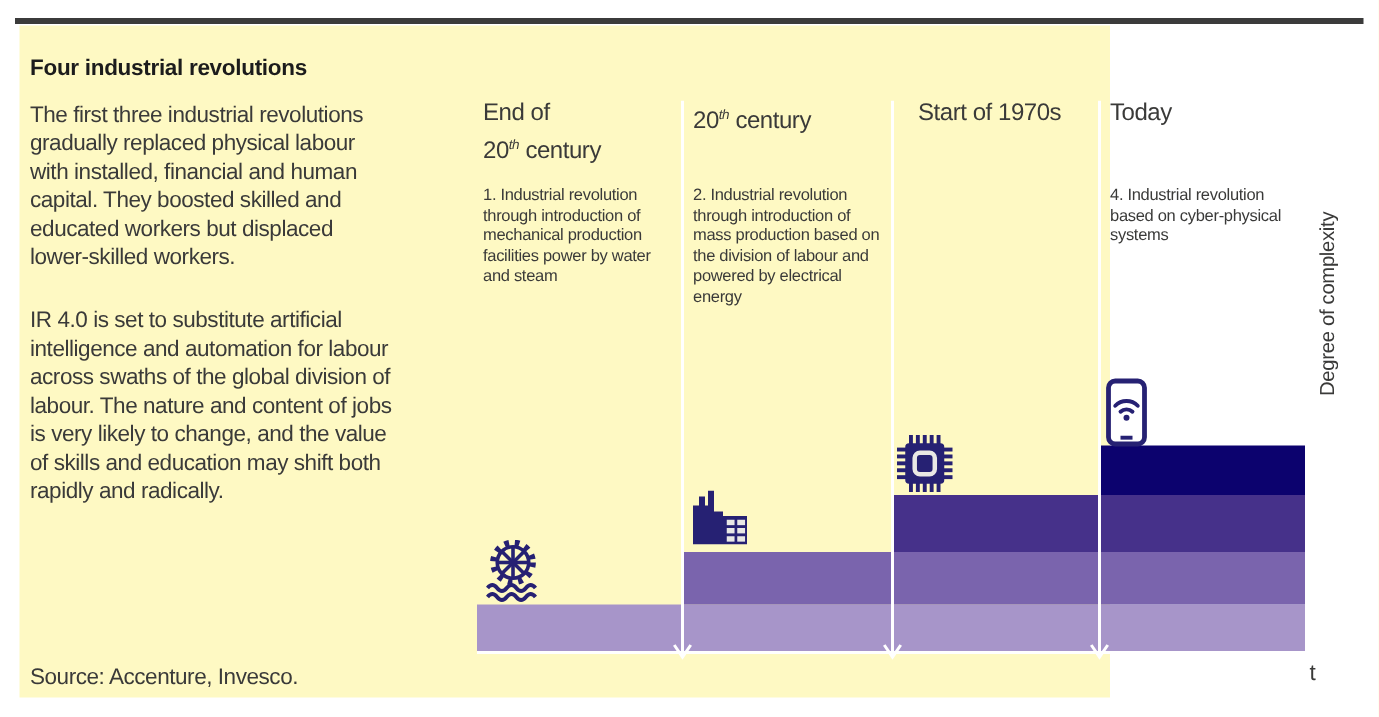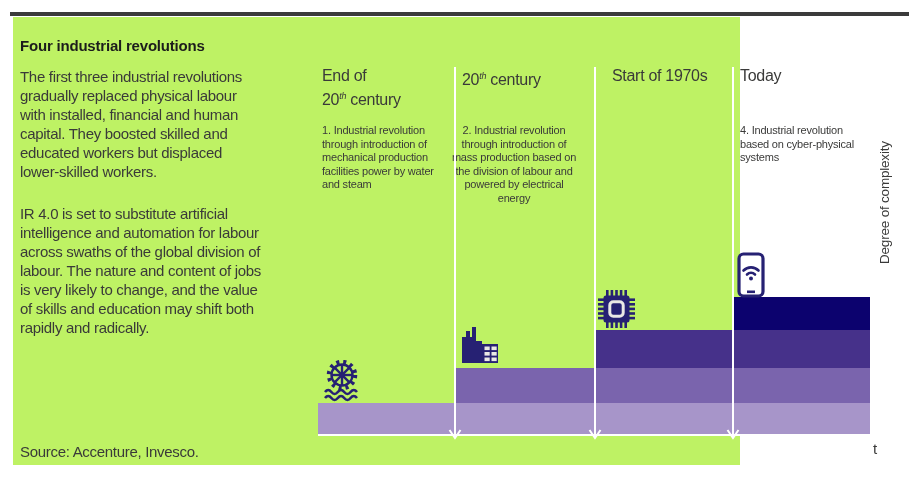--- a/index.html
+++ b/index.html
@@ -1,20 +1,20 @@
 <!DOCTYPE html>
 <html><head>
 <meta charset="utf-8">
 <style>
   * { margin:0; padding:0; box-sizing:border-box; }
   html,body { width:919px; height:478px; background:#ffffff;
     font-family:"Liberation Sans", sans-serif; color:#3a3a39; overflow:hidden; }
   .abs { position:absolute; }
   #top-rule { left:10px; top:12px; width:899px; height:4px; background:#3b3b3b; }
-  #panel { left:13px; top:17px; width:727px; height:448px; background:#bef264; position:absolute; }
+  #panel { left:13px; top:17px; width:727px; height:448px; background:#fef9c3; position:absolute; }
   #title { left:7px; top:20px; font-size:15px; font-weight:bold; color:#1c1c1c; letter-spacing:-0.2px; }
   .intro { left:7px; width:244px; font-size:15px; line-height:19px; letter-spacing:-0.3px; }
   #intro-p1 { top:50px; }
   #intro-p2 { top:187px; }
   #source { left:7px; top:426px; font-size:15px; letter-spacing:-0.3px; }
   .col-header { top:49px; width:135px; font-size:16px; line-height:20px; letter-spacing:-0.3px; }
   .col-header sup { font-size:9px;font-style:italic; }
   .col-desc { top:107px; width:132px; font-size:11px; line-height:13.5px; letter-spacing:-0.2px; }
   .layer { position:absolute; }
   .sep, .axis { position:absolute; }
@@ -45,21 +45,21 @@
     <div><span>20</span><sup>th</sup><span> century</span></div>
   </div>
   <div class="abs col-header" style="left:587px;margin-left:12px;">
     <div>Start of 1970s</div>
   </div>
   <div class="abs col-header" style="left:727px;">
     <div>Today</div>
   </div>
 
   <div class="abs col-desc" style="left:309px;">1. Industrial revolution through introduction of mechanical production facilities power by water and steam</div>
-  <div class="abs col-desc" style="left:435px;text-align:center;">2. Industrial revolution through introduction of mass production based on the division of labour and powered by electrical energy</div>
+  <div class="abs col-desc" style="left:449px;">2. Industrial revolution through introduction of mass production based on the division of labour and powered by electrical energy</div>
   <div class="abs col-desc" style="left:727px;">4. Industrial revolution based on cyber-physical systems</div>
 
   <div class="layer" style="left: 305px; top: 386px; width: 553px; height: 32px; background-color: rgb(167, 149, 201);"></div>
   <div class="layer" style="left: 442px; top: 351px; width: 416px; height: 35px; background-color: rgb(122, 100, 173);"></div>
   <div class="layer" style="left: 582px; top: 313px; width: 276px; height: 38px; background-color: rgb(70, 49, 138);"></div>
   <div class="layer" style="left: 720px; top: 280px; width: 138px; height: 33px; background-color: rgb(12, 2, 110);"></div>
 
   <svg class="sep" style="left: 435px; top: 50px; color: rgb(255, 255, 255);" width="14" height="373" viewBox="0 0 14 373">
     <line x1="7" y1="0" x2="7" y2="370" stroke="currentColor" stroke-width="2"></line>
     <path d="M1.5 363 L7 371 L12.5 363" fill="none" stroke="currentColor" stroke-width="2"></path>

